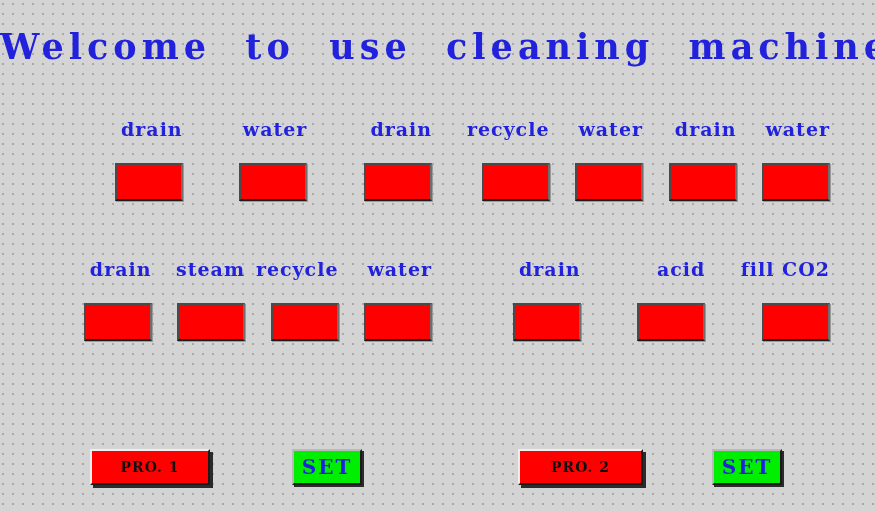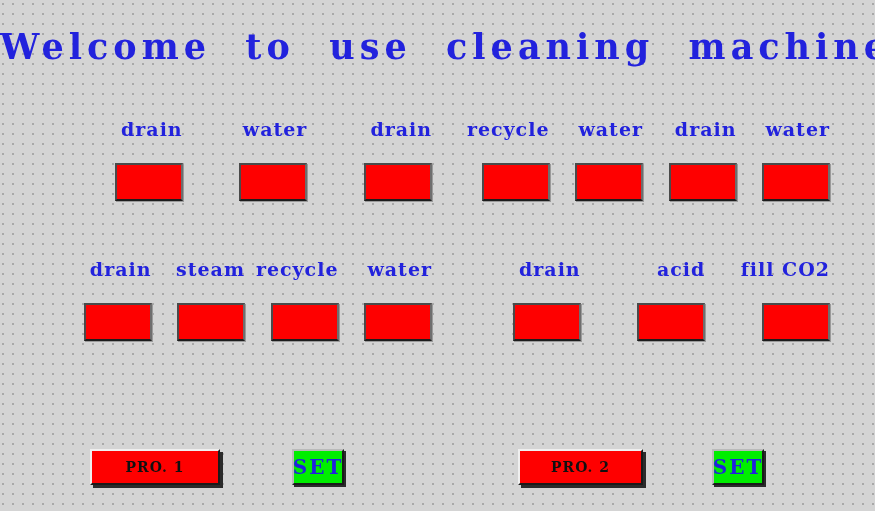--- a/index.html
+++ b/index.html
@@ -113,37 +113,37 @@
     justify-content: center;
     font-family: "DejaVu Serif", serif;
     font-weight: bold;
     white-space: pre;
     cursor: pointer;
     user-select: none;
   }
 
   
   .btn-pro {
-    width: 130px;
+    width: 120px;
     height: 36px;
     background-color: #fe0000;
     color: #101010;
     font-size: 14px;
     letter-spacing: 1px;
     border-top: 2px solid #efefef;
     border-left: 2px solid #efefef;
     border-right: 2px solid #1a1a1a;
     border-bottom: 2px solid #1a1a1a;
     box-shadow: 3px 3px 0 0 #2b2b2b;
   }
   .btn-pro.wide { width: 125px; }
 
   
   .btn-set {
-    width: 52px;
+    width: 70px;
     height: 36px;
     background-color: #00ee00;
     color: #2222dd;
     font-size: 20px;
     letter-spacing: 2px;
     border-top: 2px solid #b9b9b9;
     border-left: 2px solid #b9b9b9;
     border-right: 2px solid #1a1a1a;
     border-bottom: 2px solid #1a1a1a;
     box-shadow: 2px 2px 0 0 #2b2b2b;

